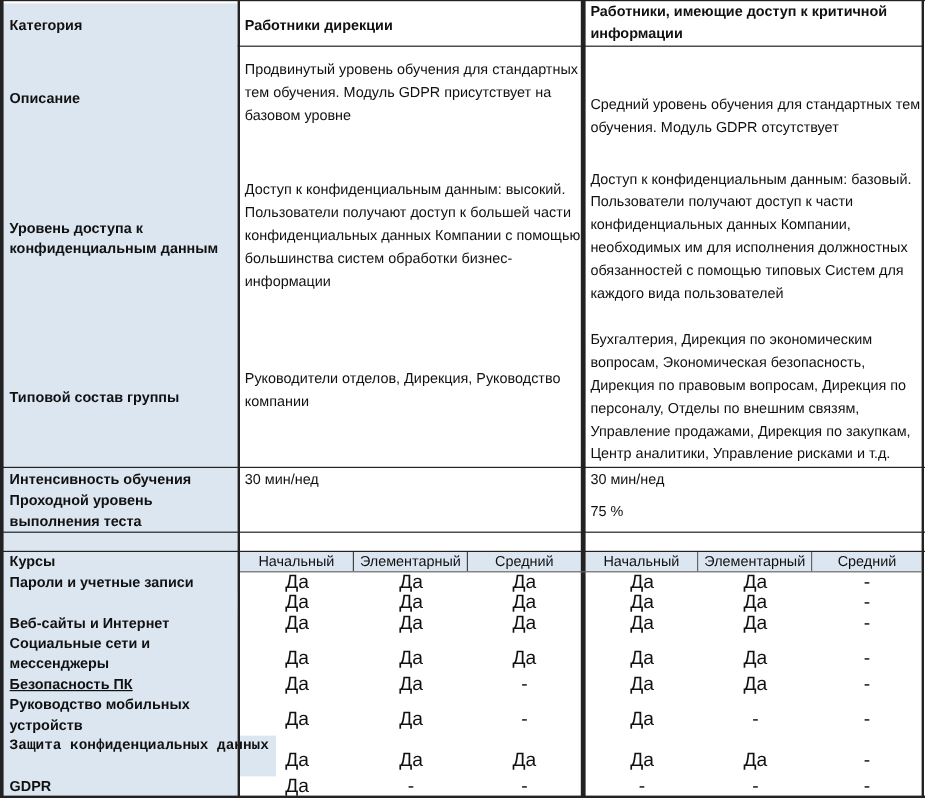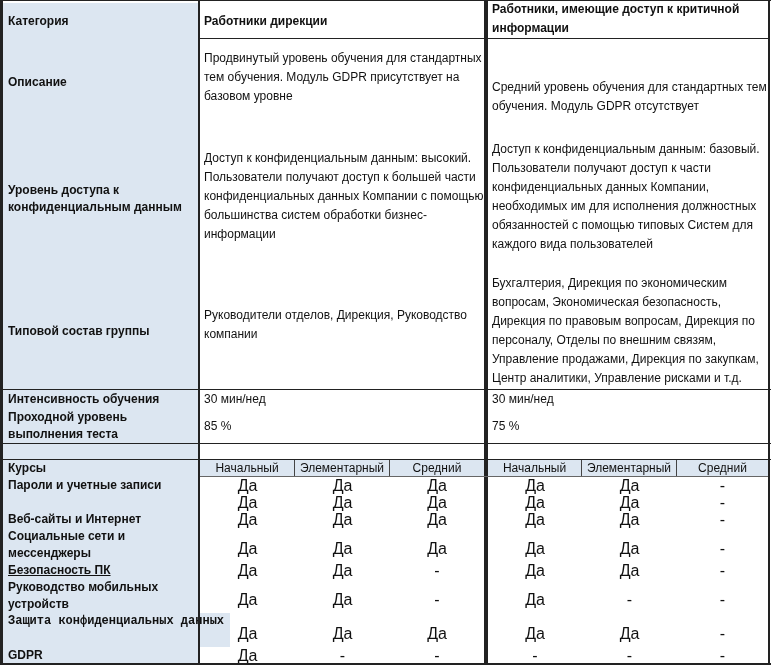--- a/index.html
+++ b/index.html
@@ -35,21 +35,20 @@
 
   <div class="cell lab" style="left:3px;top:274px;width:195px;height:115px">Типовой состав группы</div>
   <div class="cell txt" style="left:200px;top:274px;width:284px;height:115px;align-items:flex-start;padding-top:32px">Руководители отделов, Дирекция, Руководство компании</div>
   <div class="cell lab" style="left:3px;top:390px;width:195px;height:19px">Интенсивность обучения</div>
 
   <div class="cell txt" style="left:488px;top:274px;width:280px;height:115px;align-items:flex-start;padding-top:0px">Бухгалтерия, Дирекция по экономическим вопросам, Экономическая безопасность, Дирекция по правовым вопросам, Дирекция по персоналу, Отделы по внешним связям, Управление продажами, Дирекция по закупкам, Центр аналитики, Управление рисками и т.д.</div>
   <div class="cell txt" style="left:200px;top:390px;width:284px;height:19px">30 мин/нед</div>
   <div class="cell txt" style="left:488px;top:390px;width:280px;height:19px">30 мин/нед</div>
 
   <div class="cell lab" style="left:3px;top:409px;width:195px;height:34px">Проходной уровень выполнения теста</div>
-  <div class="cell txt" style="left:200px;top:409px;width:284px;height:34px">85 %</div>
   <div class="cell txt" style="left:488px;top:409px;width:280px;height:34px">75 %</div>
 
   <div class="cell lab" style="left:3px;top:460px;width:195px;height:16px">Курсы</div>
   <div class="cell" style="left:200px;top:460px;width:284px;height:16px;background:#dce6f1"></div>
   <div class="lvl" style="left:200px;top:460px;width:95px;height:16px;border-left:none">Начальный</div>
   <div class="lvl" style="left:295px;top:460px;width:95px;height:16px">Элементарный</div>
   <div class="lvl" style="left:390px;top:460px;width:94px;height:16px;border-right:none">Средний</div>
   <div class="cell" style="left:488px;top:460px;width:280px;height:16px;background:#dce6f1"></div>
   <div class="lvl" style="left:488px;top:460px;width:94px;height:16px">Начальный</div>
   <div class="lvl" style="left:582px;top:460px;width:95px;height:16px">Элементарный</div>

